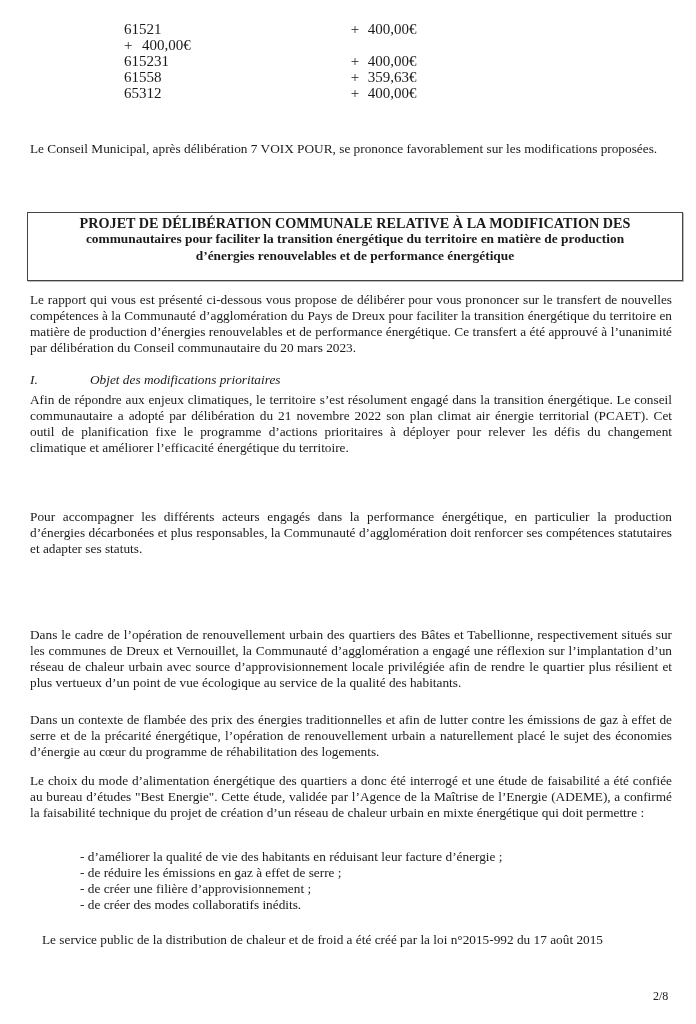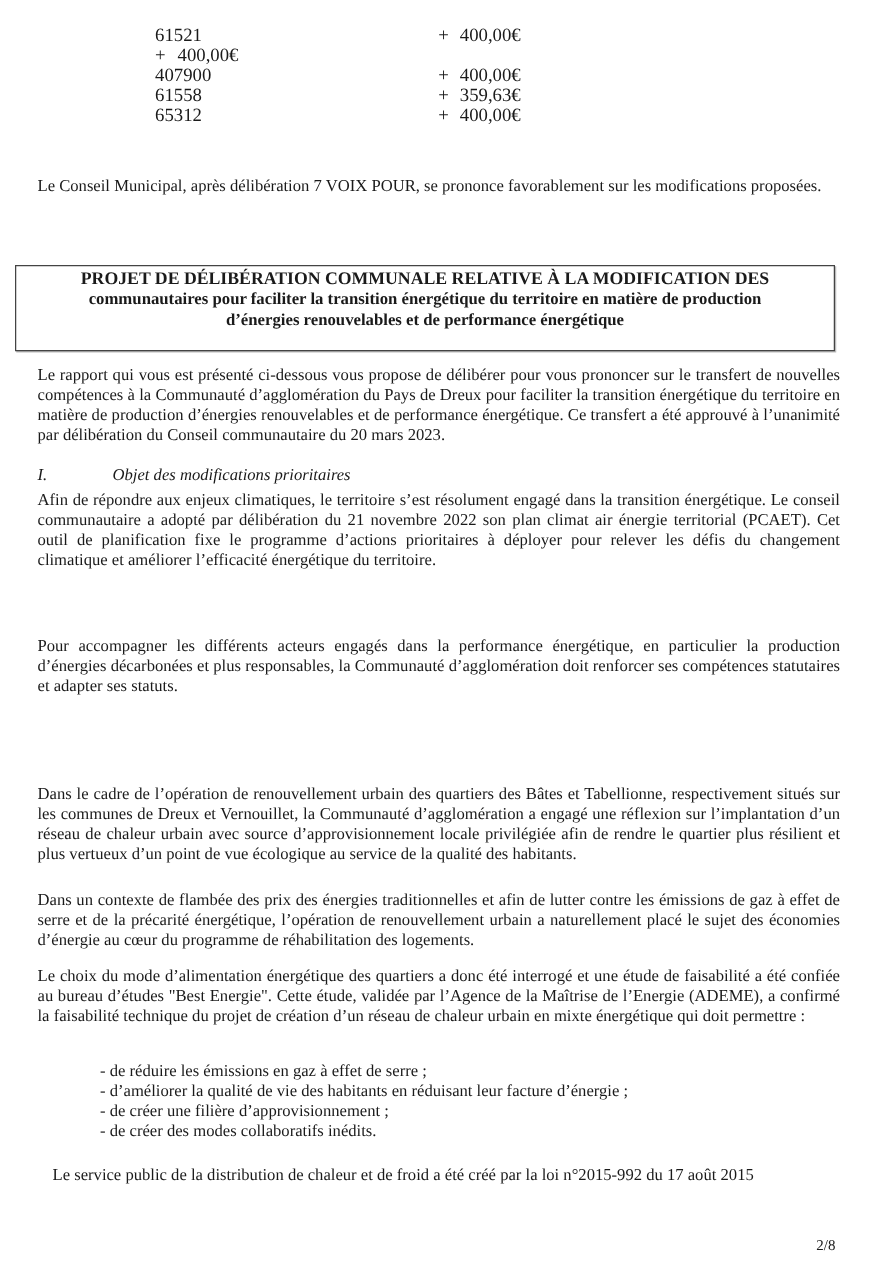--- a/index.html
+++ b/index.html
@@ -43,21 +43,21 @@
       left: 30px;
       width: 642px;
       text-align: justify;
       text-align-last: left;
       margin: 0;
     }
     .vote { top: 141px; }
 
     .title-box {
       position: absolute;
-      left: 12px;
+      left: 27px;
       top: 212px;
       width: 656px;
       height: 69px;
       border: 1.2px solid #444;
       box-shadow: 1px 1px 0 #bbb;
       text-align: center;
       font-weight: bold;
       font-size: 13.4px;
       line-height: 16.3px;
       padding-top: 2px;
@@ -119,21 +119,21 @@
     <div class="budget-row">
       <span class="budget-code">61521</span>
       <span class="budget-sign">+</span>
       <span class="budget-amount">400,00€</span>
     </div>
     <div class="budget-row">
       <span class="budget-sign">+</span>
       <span class="budget-amount">400,00€</span>
     </div>
     <div class="budget-row">
-      <span class="budget-code">407900</span>
+      <span class="budget-code">615231</span>
       <span class="budget-sign">+</span>
       <span class="budget-amount">400,00€</span>
     </div>
     <div class="budget-row">
       <span class="budget-code">61558</span>
       <span class="budget-sign">+</span>
       <span class="budget-amount">359,63€</span>
     </div>
     <div class="budget-row">
       <span class="budget-code">65312</span>
@@ -162,22 +162,22 @@
   <p class="para accompagner">Pour accompagner les différents acteurs engagés dans la performance énergétique, en particulier la production d’énergies décarbonées et plus responsables, la Communauté d’agglomération doit renforcer ses compétences statutaires et adapter ses statuts.</p>
 
 
   <p class="para cadre">Dans le cadre de l’opération de renouvellement urbain des quartiers des Bâtes et Tabellionne, respectivement situés sur les communes de Dreux et Vernouillet, la Communauté d’agglomération a engagé une réflexion sur l’implantation d’un réseau de chaleur urbain avec source d’approvisionnement locale privilégiée afin de rendre le quartier plus résilient et plus vertueux d’un point de vue écologique au service de la qualité des habitants.</p>
 
   <p class="para contexte">Dans un contexte de flambée des prix des énergies traditionnelles et afin de lutter contre les émissions de gaz à effet de serre et de la précarité énergétique, l’opération de renouvellement urbain a naturellement placé le sujet des économies d’énergie au cœur du programme de réhabilitation des logements.</p>
 
   <p class="para choix">Le choix du mode d’alimentation énergétique des quartiers a donc été interrogé et une étude de faisabilité a été confiée au bureau d’études "Best Energie". Cette étude, validée par l’Agence de la Maîtrise de l’Energie (ADEME), a confirmé la faisabilité technique du projet de création d’un réseau de chaleur urbain en mixte énergétique qui doit permettre :</p>
 
   <ul class="bullets">
+    <li>- d’améliorer la qualité de vie des habitants en réduisant leur facture d’énergie ;</li>
     <li>- de réduire les émissions en gaz à effet de serre ;</li>
-    <li>- d’améliorer la qualité de vie des habitants en réduisant leur facture d’énergie ;</li>
     <li>- de créer une filière d’approvisionnement ;</li>
     <li>- de créer des modes collaboratifs inédits.</li>
   </ul>
 
   <p class="para service">Le service public de la distribution de chaleur et de froid a été créé par la loi n°2015-992 du 17 août 2015</p>
 
   <div class="page-number">2/8</div>
 </div>
 
 </body></html>

